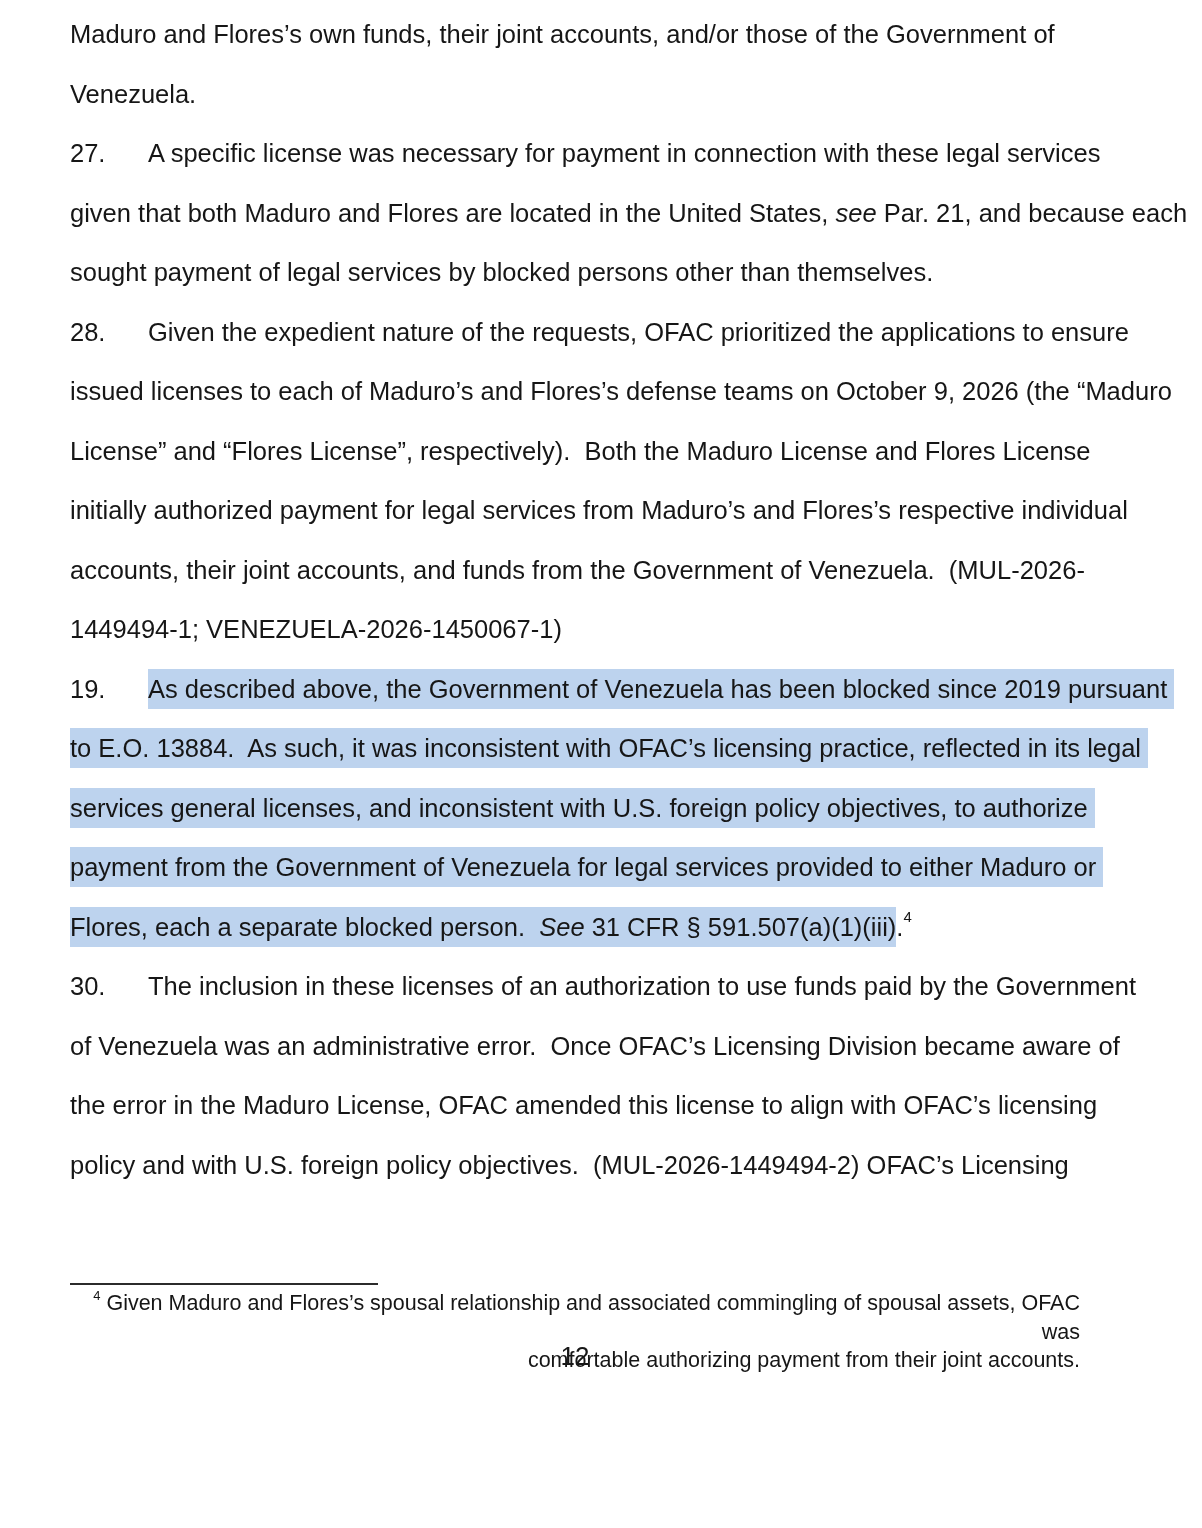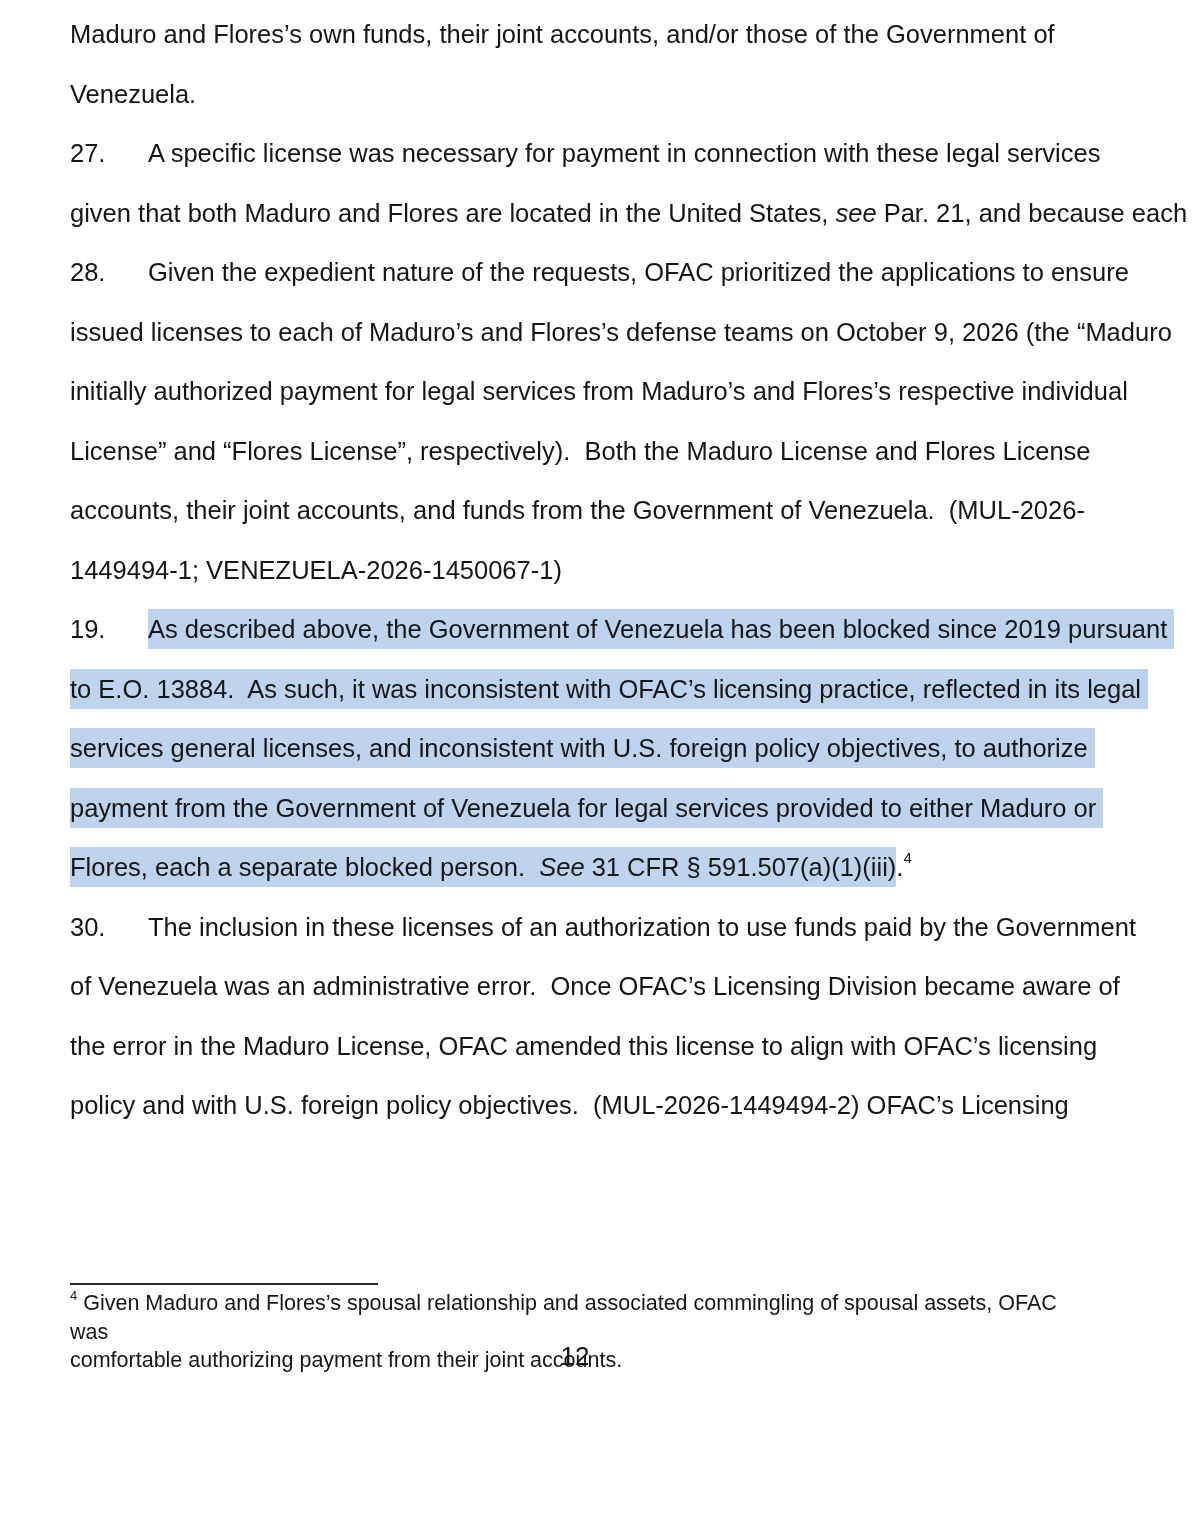--- a/index.html
+++ b/index.html
@@ -51,20 +51,21 @@
     border-top: 2px solid #2b2b2b;
   }
   .footnote {
     position: absolute;
     left: 70px;
     top: 1289px;
     width: 1010px;
     font-size: 21.5px;
     line-height: 28.5px;
     white-space: pre-wrap;
+    text-align: right;
   }
   .footnote sup {
     font-size: 13px;
     position: relative;
     top: -2px;
     line-height: 0;
   }
   .page-number {
     position: absolute;
     left: 70px;
@@ -78,24 +79,25 @@
 </head>
 <body>
 
 <div class="page">
 
   <div class="content">
       <div class="line"><span class="seg">Maduro and Flores’s own funds, their joint accounts, and/or those of the Government of</span></div>
       <div class="line"><span class="seg">Venezuela.</span></div>
       <div class="line"><span class="pnum">27.</span><span class="seg">A specific license was necessary for payment in connection with these legal services</span></div>
       <div class="line"><span class="seg">given that both Maduro and Flores are located in the United States, </span><span class="seg it">see</span><span class="seg"> Par. 21, and because each</span></div>
+      <div class="line"><span class="seg">sought payment of legal services by blocked persons other than themselves.</span></div>
       <div class="line"><span class="pnum">28.</span><span class="seg">Given the expedient nature of the requests, OFAC prioritized the applications to ensure</span></div>
       <div class="line"><span class="seg">issued licenses to each of Maduro’s and Flores’s defense teams on October 9, 2026 (the “Maduro</span></div>
+      <div class="line"><span class="seg">License” and “Flores License”, respectively).  Both the Maduro License and Flores License</span></div>
       <div class="line"><span class="seg">initially authorized payment for legal services from Maduro’s and Flores’s respective individual</span></div>
-      <div class="line"><span class="seg">License” and “Flores License”, respectively).  Both the Maduro License and Flores License</span></div>
       <div class="line"><span class="seg">accounts, their joint accounts, and funds from the Government of Venezuela.  (MUL-2026-</span></div>
       <div class="line"><span class="seg">1449494-1; VENEZUELA-2026-1450067-1)</span></div>
       <div class="line"><span class="pnum">19.</span><span class="seg hl">As described above, the Government of Venezuela has been blocked since 2019 pursuant </span></div>
       <div class="line"><span class="seg hl">to E.O. 13884.  As such, it was inconsistent with OFAC’s licensing practice, reflected in its legal </span></div>
       <div class="line"><span class="seg hl">services general licenses, and inconsistent with U.S. foreign policy objectives, to authorize </span></div>
       <div class="line"><span class="seg hl">payment from the Government of Venezuela for legal services provided to either Maduro or </span></div>
       <div class="line"><span class="seg hl">Flores, each a separate blocked person.  </span><span class="seg hl it">See</span><span class="seg hl"> 31 CFR § 591.507(a)(1)(iii)</span><span class="seg">.</span><sup class="seg">4</sup></div>
       <div class="line"><span class="pnum">30.</span><span class="seg">The inclusion in these licenses of an authorization to use funds paid by the Government</span></div>
       <div class="line"><span class="seg">of Venezuela was an administrative error.  Once OFAC’s Licensing Division became aware of</span></div>
       <div class="line"><span class="seg">the error in the Maduro License, OFAC amended this license to align with OFAC’s licensing</span></div>

